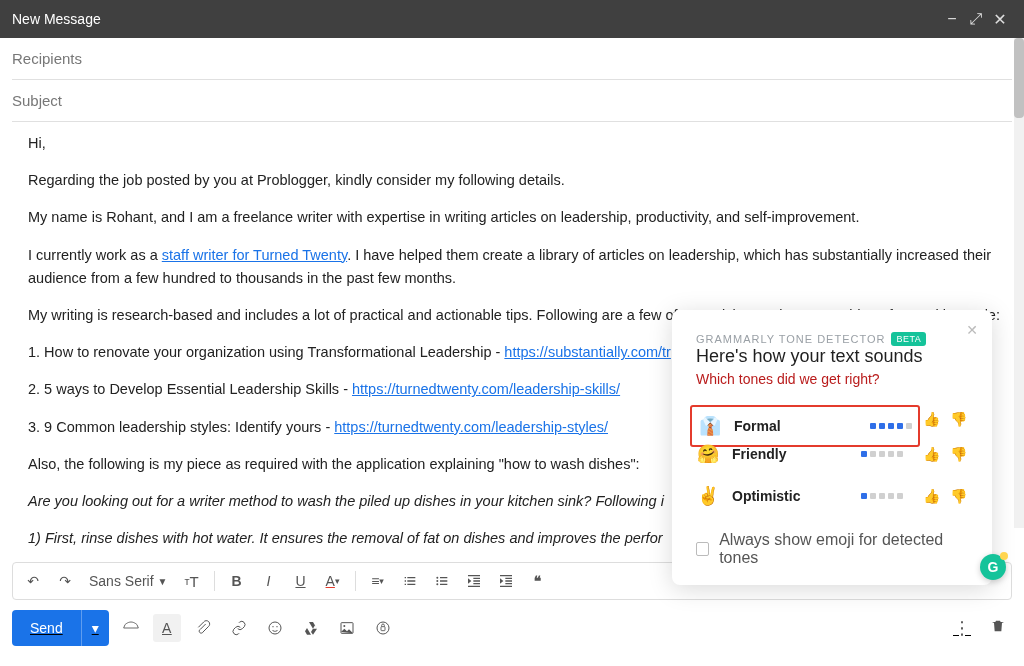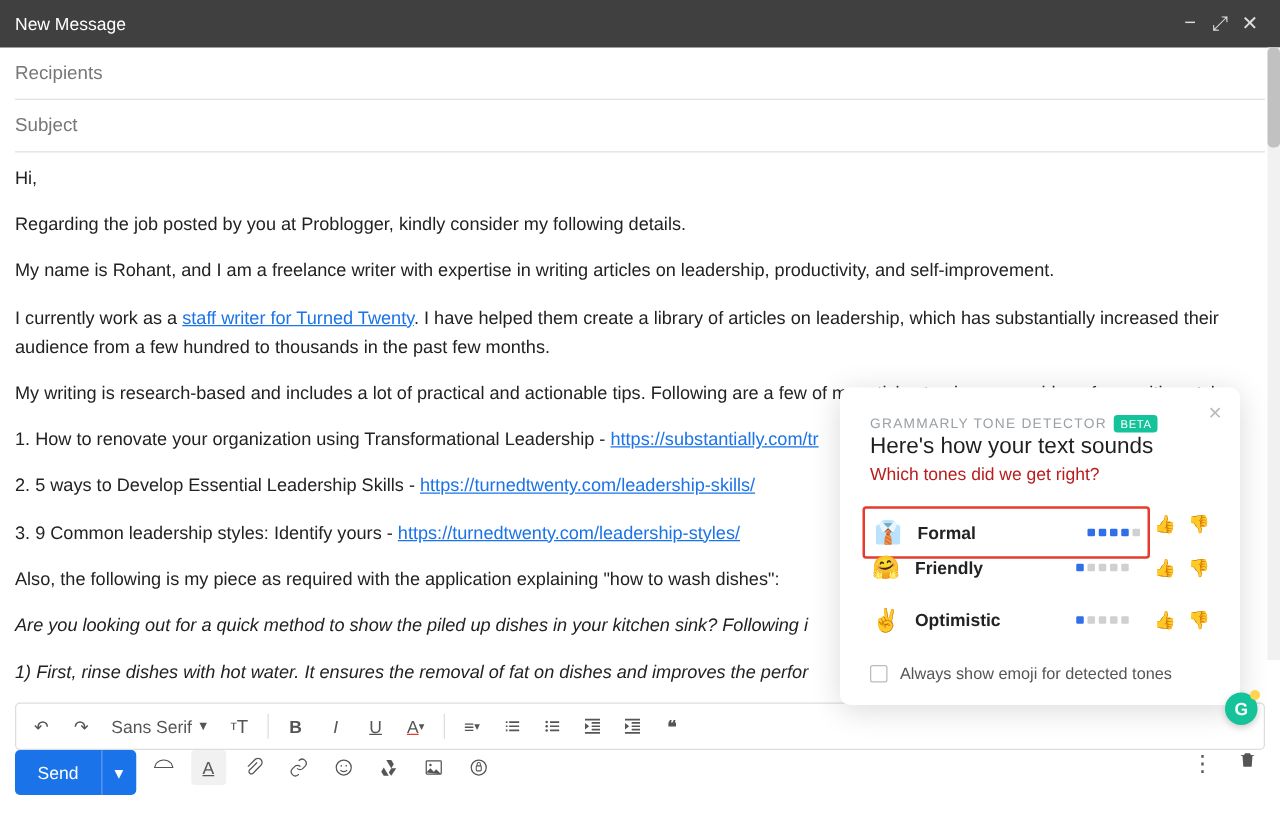--- a/index.html
+++ b/index.html
@@ -6,31 +6,31 @@
   body { font-family: Arial, sans-serif; font-size: 14px; background: #fff; width: 1024px; height: 666px; overflow: hidden; position: relative; }
 
   .titlebar { background: #404040; color: #fff; height: 38px; display: flex; align-items: center; padding: 0 12px; }
   .titlebar .title { flex: 1; font-size: 14px; }
   .titlebar .ctrl { width: 24px; text-align: center; cursor: pointer; font-size: 16px; color: #ddd; }
 
   .fields { padding: 0 12px; border-radius: 23px; }
   .field { border-bottom: 1px solid #e0e0e0; padding: 12px 0; color: #777; font-size: 15px; }
 
   .body-area { padding: 10px 12px; font-size: 14.5px; color: #222; line-height: 1.6; height: 440px; overflow: hidden; position: relative; }
-  .body-area p { margin-bottom: 14px; }
+  .body-area p { margin-bottom: 14px; margin-left: 16px; }
   .body-area a { color: #1a73e8; text-decoration: underline; }
   .body-area em { font-style: italic; }
 
   .format-toolbar { display: flex; align-items: center; height: 38px; border: 1px solid #ddd; margin: 0 12px; padding: 0 6px; gap: 4px; border-radius: 4px; background: #fff; }
   .fb { width: 28px; height: 28px; display:flex;align-items:center;justify-content:center; color:#555; cursor:pointer; border-radius:3px; }
   .fontsel{display:flex;align-items:center;color:#555;padding:0 6px;cursor:pointer;}
   .fontsel .caret{font-size:10px;margin-left:4px;}
   .sep{width:1px;height:20px;background:#ddd;margin:0 4px;}
 
-  .send-row { display:flex; align-items:flex-start; height:56px; padding:0 12px; gap:8px; }
+  .send-row { display:flex; align-items:center; height:56px; padding:0 12px; gap:8px;text-decoration:underline; }
   .send-btn { display:flex; background:#1a73e8; color:#fff; border-radius:4px; overflow:hidden; height:36px; align-items:center; }
   .send-main{padding:0 18px;font-weight:500;cursor:pointer;display:flex;align-items:center;height:100%;}
   .send-drop{width:28px;display:flex;align-items:center;justify-content:center;border-left:1px solid rgba(255,255,255,.3);height:100%;cursor:pointer;}
   .ic{width:28px;height:28px;display:flex;align-items:center;justify-content:center;color:#555;cursor:pointer;border-radius:3px;}
   .ic.sel{background:#f1f1f1;}
   .spacer{flex:1;}
   .trash, .more{color:#555;cursor:pointer;width:28px;text-align:center;font-size:18px;}
 
   
   .tone-panel { position:absolute; right:32px; top:310px; width:320px; background:#fff; border-radius:8px; box-shadow:0 4px 24px rgba(0,0,0,.15); padding:22px 24px 18px; }
@@ -41,21 +41,21 @@
   .tone-close{position:absolute;top:12px;right:14px;color:#bbb;cursor:pointer;font-size:14px;}
   .tone-row{display:flex;align-items:center;height:42px;gap:10px;}
   .tone-row.hl{border:2px solid #e43b2c;border-radius:3px;padding:0 6px;margin-left:-6px;margin-right:48px;}
   .emo{width:26px;font-size:18px;text-align:center;}
   .tlabel{font-weight:700;flex:1;color:#222;}
   .dots{display:flex;gap:3px;}
   .dot{width:6px;height:6px;border-radius:1px;background:#d0d0d0;}
   .dot.on{background:#2f6fe8;}
   .thumbs{display:flex;gap:10px;color:#d0d0d0;margin-left:10px;}
   .thumbs span{cursor:pointer;font-size:14px;}
-  .tone-foot{display:flex;align-items:center;gap:10px;margin-top:14px;font-size:13px;color:#555;}
+  .tone-foot{display:flex;align-items:center;gap:10px;margin-top:14px;font-size:16px;color:#555;}
   .cb{width:14px;height:14px;border:1.5px solid #bbb;border-radius:2px;}
 
   .gbadge{position:absolute;right:18px;bottom:86px;width:26px;height:26px;border-radius:50%;background:#15c39a;color:#fff;font-weight:700;display:flex;align-items:center;justify-content:center;box-shadow:0 2px 6px rgba(0,0,0,.2);}
   .gbadge::after{content:"";position:absolute;top:-2px;right:-2px;width:8px;height:8px;border-radius:50%;background:#ffd54f;}
 
   svg{width:16px;height:16px;fill:currentColor;}
   .scrollbar{position:absolute;right:0;top:38px;width:10px;height:490px;background:#f1f1f1;}
   .sthumb{position:absolute;top:0;right:0;width:10px;height:80px;background:#c1c1c1;border-radius:4px;}
 </style>
 </head>
@@ -82,21 +82,21 @@
   <p>Regarding the job posted by you at Problogger, kindly consider my following details.</p>
   <p>My name is Rohant, and I am a freelance writer with expertise in writing articles on leadership, productivity, and self-improvement.</p>
   <p>
     <span>I currently work as a </span><a href="#">staff writer for Turned Twenty</a><span>. I have helped them create a library of articles on leadership, which has substantially increased their audience from a few hundred to thousands in the past few months.</span>
   </p>
   <p>My writing is research-based and includes a lot of practical and actionable tips. Following are a few of my articles to give you an idea of my writing style:</p>
   <p><span>1. How to renovate your organization using Transformational Leadership - </span><a href="#">https://substantially.com/tr</a></p>
   <p><span>2. 5 ways to Develop Essential Leadership Skills - </span><a href="#">https://turnedtwenty.com/leadership-skills/</a></p>
   <p><span>3. 9 Common leadership styles: Identify yours - </span><a href="#">https://turnedtwenty.com/leadership-styles/</a></p>
   <p>Also, the following is my piece as required with the application explaining "how to wash dishes":</p>
-  <p><em>Are you looking out for a quick method to show the piled up dishes in your kitchen sink? Following i</em></p>
+  <p><em>Are you looking out for a writer method to wash the piled up dishes in your kitchen sink? Following i</em></p>
   <p><em>1) First, rinse dishes with hot water. It ensures the removal of fat on dishes and improves the perfor</em></p>
 </div>
 
 <div class="format-toolbar">
   <div class="fb">↶</div>
   <div class="fb">↷</div>
   <div class="fontsel">
       <span>Sans Serif</span>
       <span class="caret">▼</span>
     </div>

